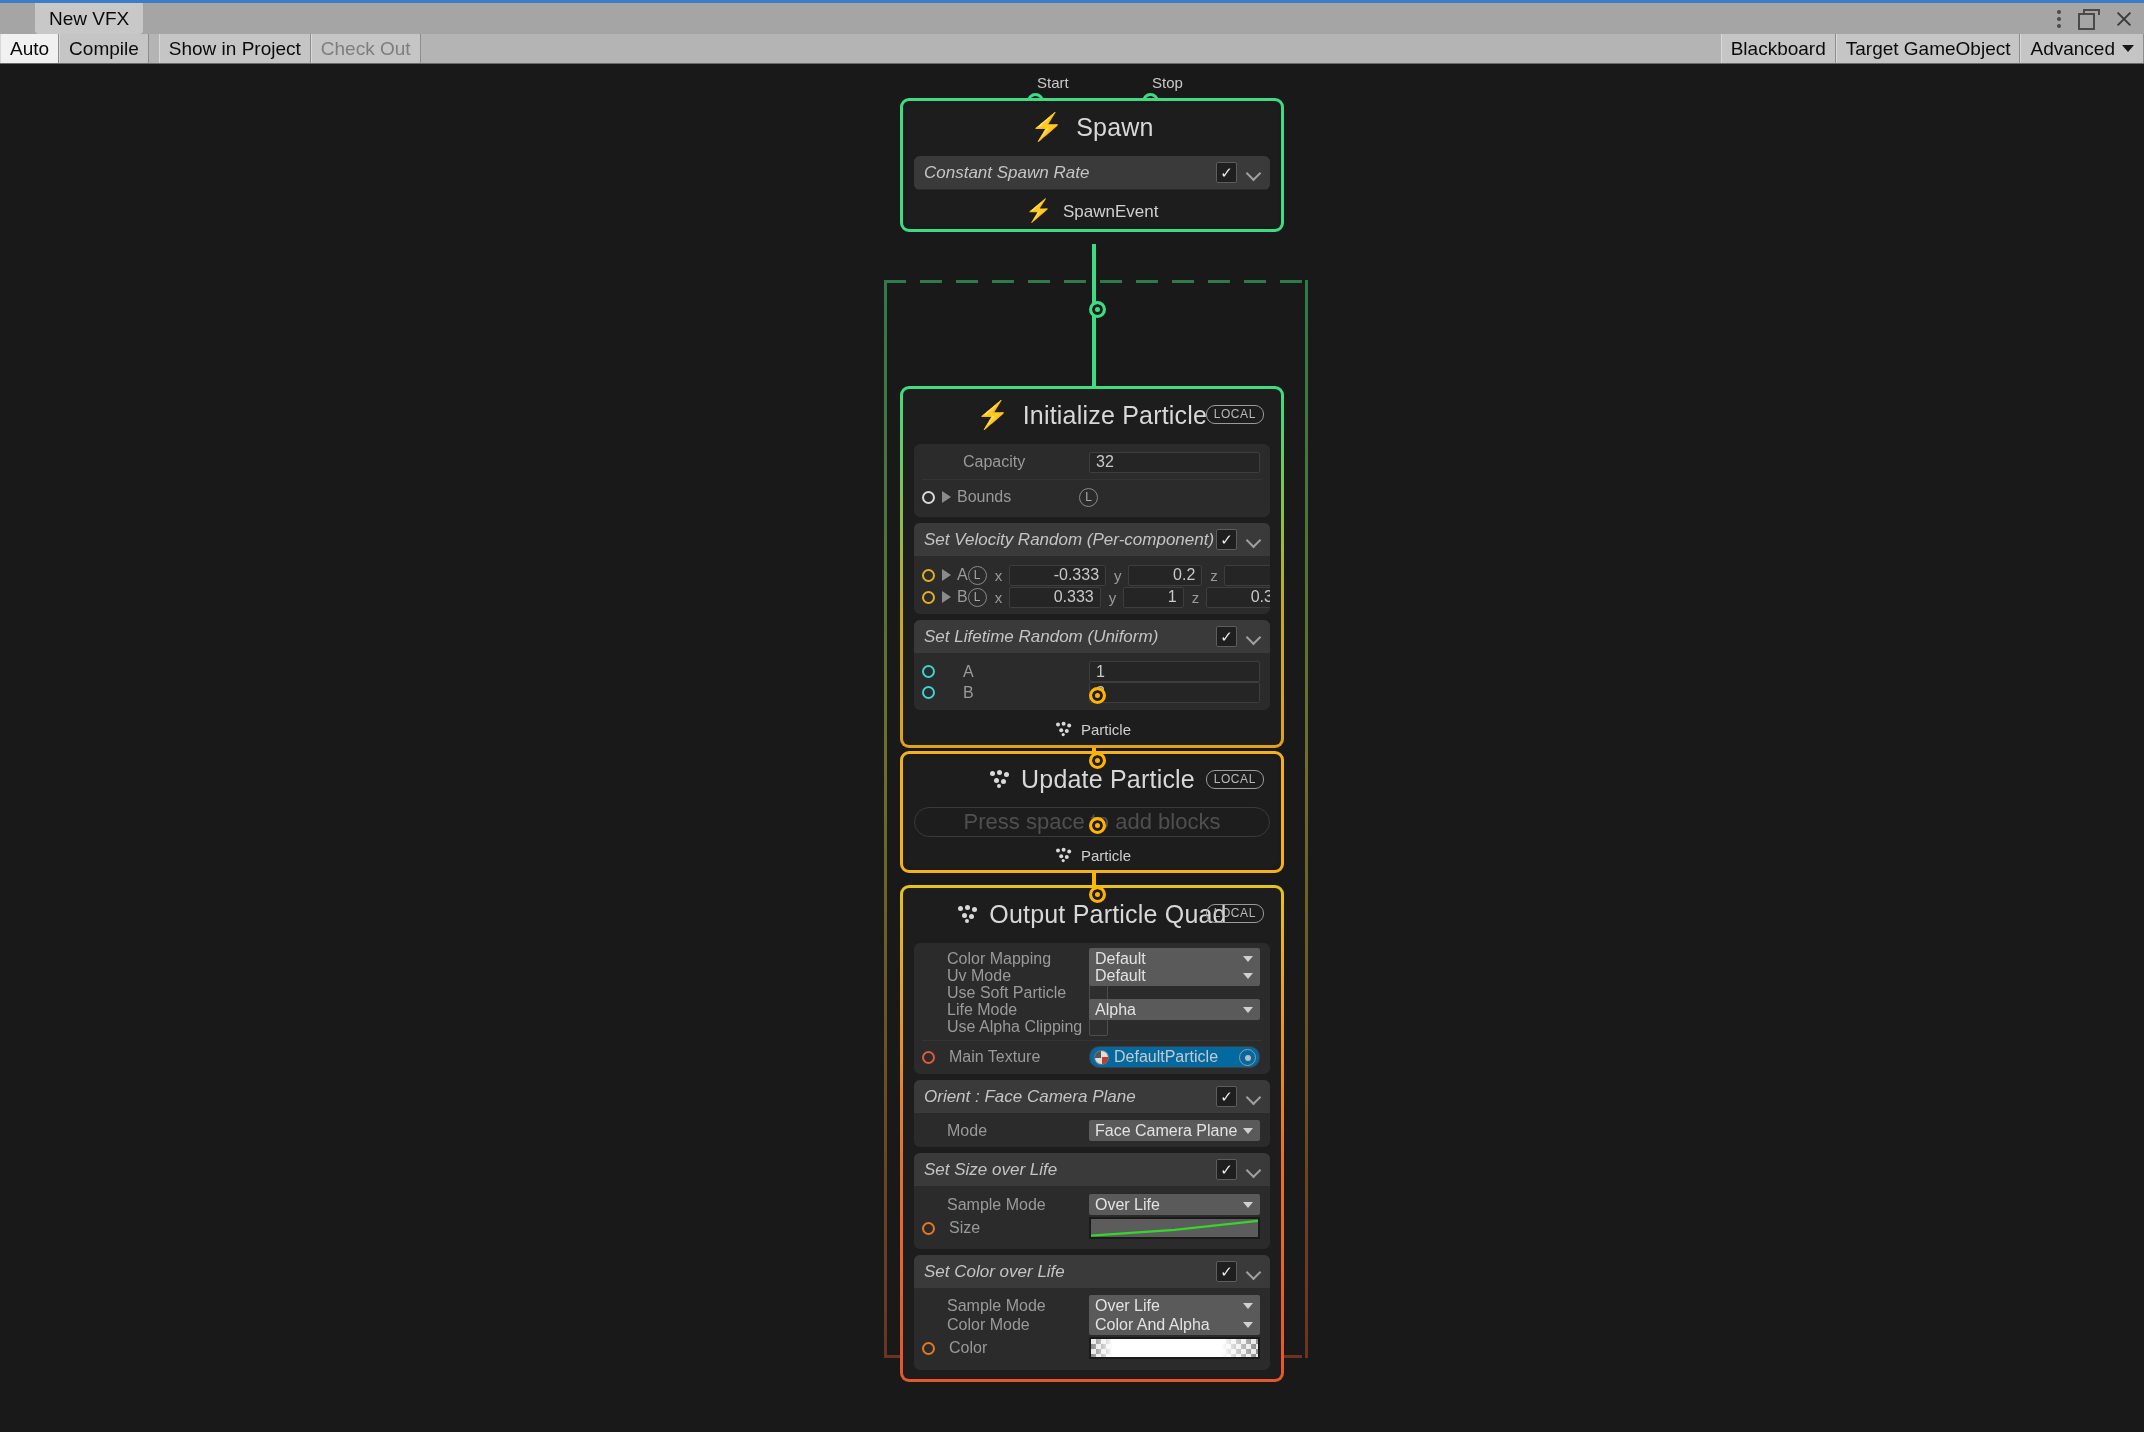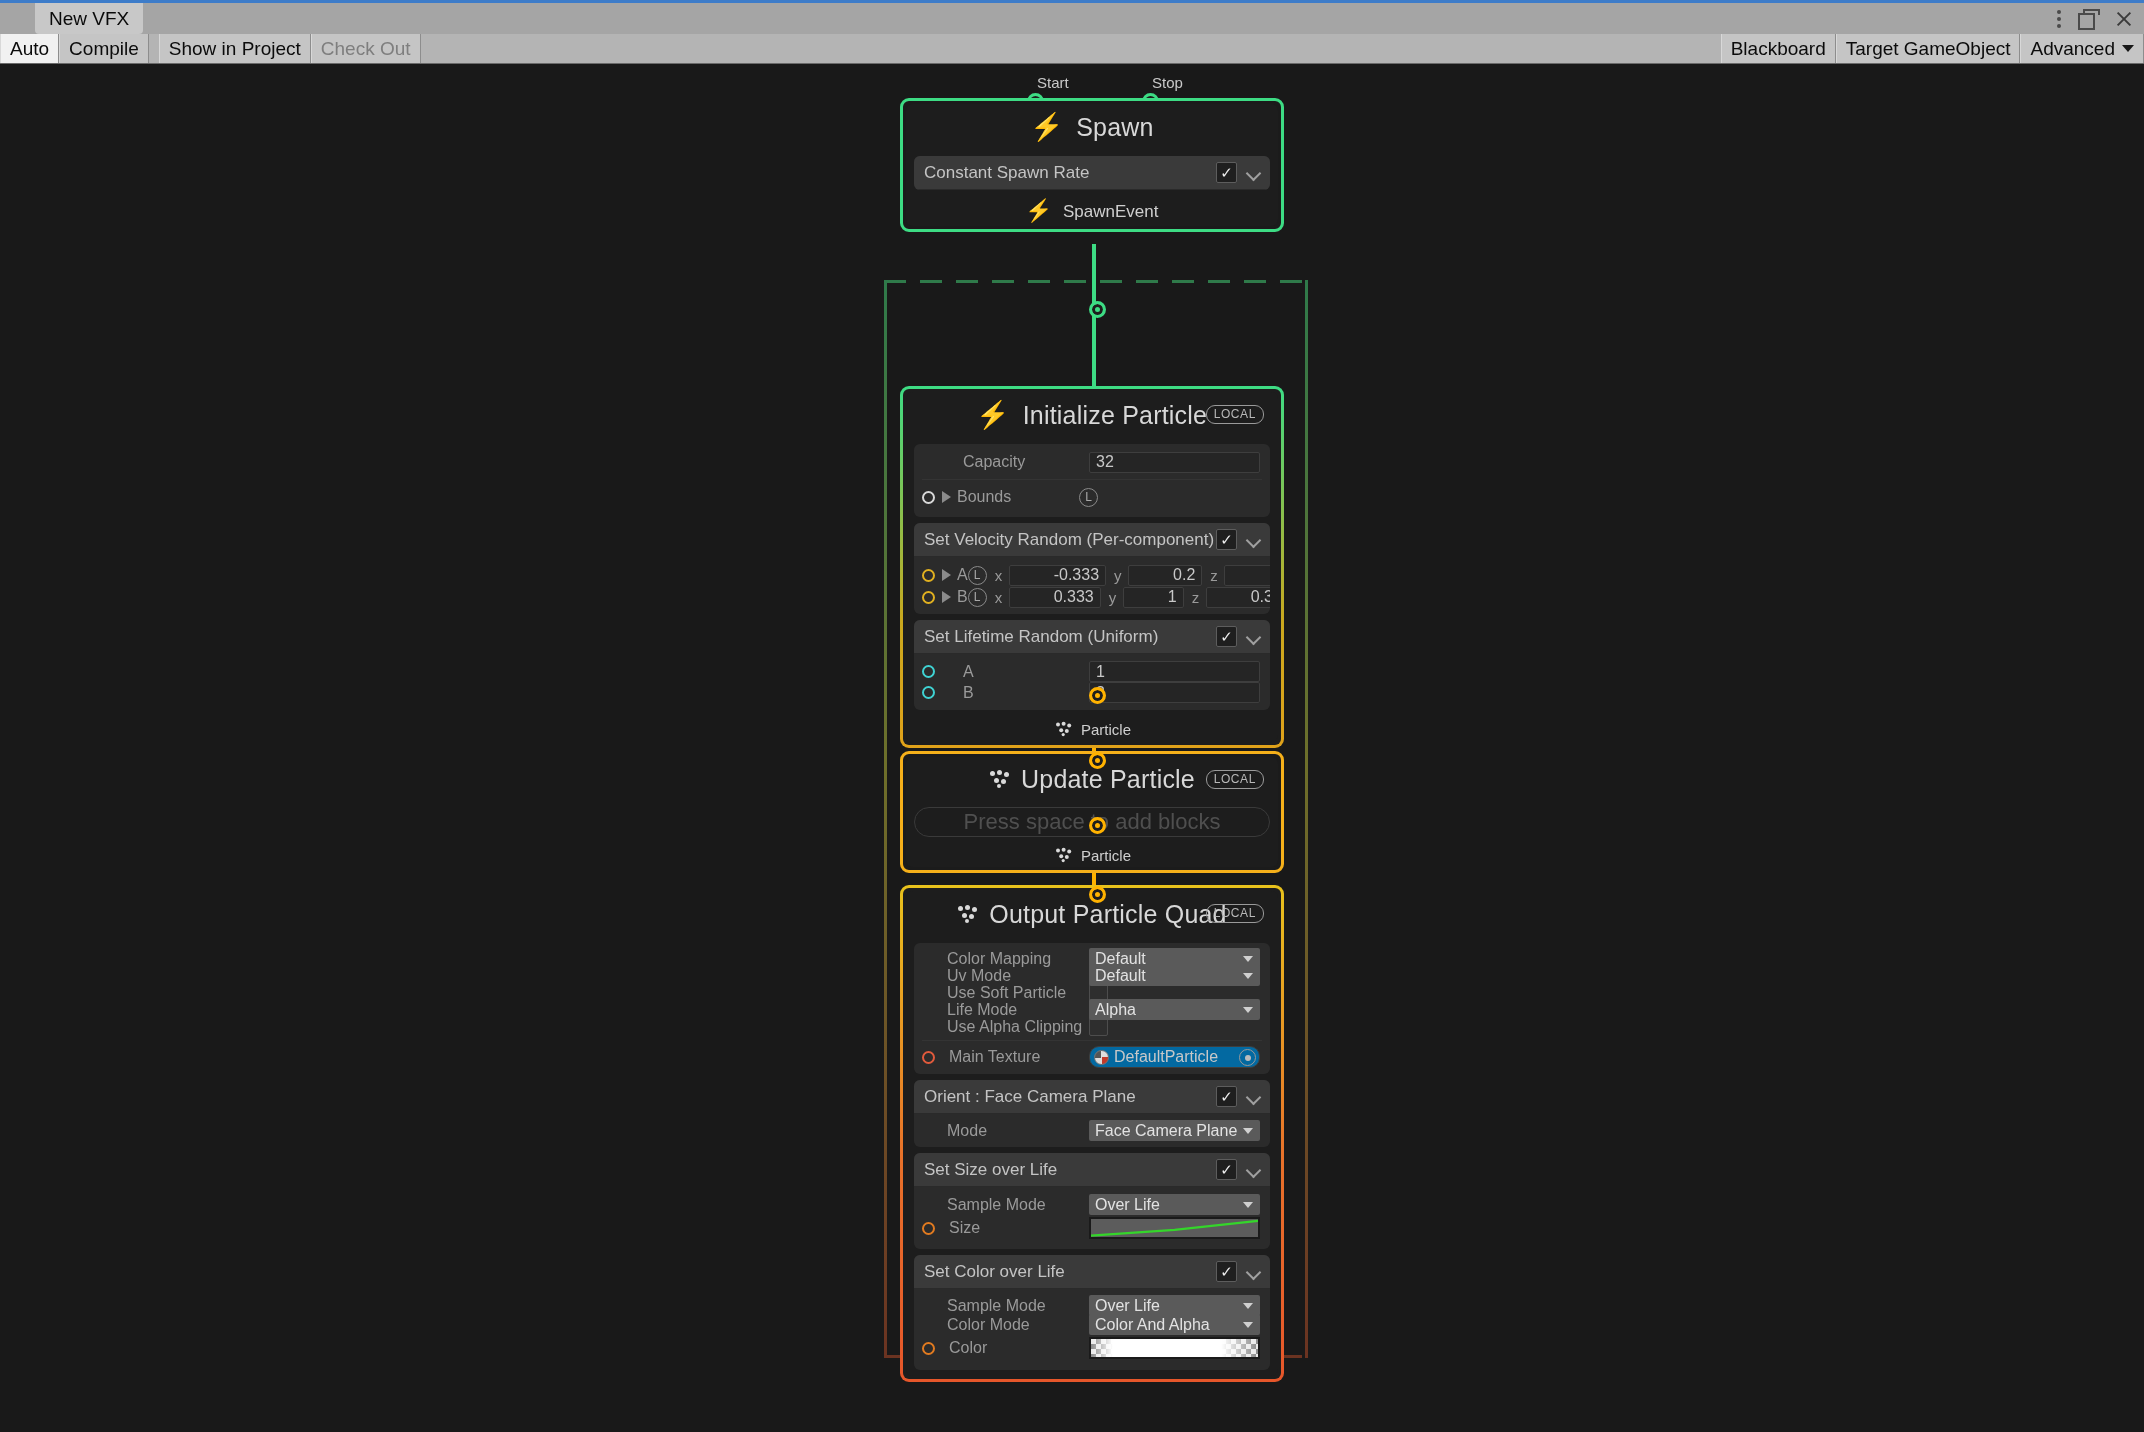--- a/index.html
+++ b/index.html
@@ -176,21 +176,21 @@
     overflow: hidden;
   }
   .block-head {
     position: relative;
     display: flex; align-items: center;
     height: 34px; padding: 0 8px 0 10px;
     background: #3a3a3a;
     color: #c4c4c4; font-size: 17px;
     border-bottom: 1px solid #2a2a2a;
   }
-  .block-head .bh-label { flex: 1; line-height: 1; }
+  .block-head .bh-label { flex: 1; line-height: 1; font-style: italic; }
   .chk {
     width: 21px; height: 21px; background: #1f1f1f;
     border: 1px solid #5d5d5d; border-radius: 2px;
     display: flex; align-items: center; justify-content: center;
     color: #eee; font-size: 15px; line-height: 1;
   }
   .chev {
     margin-left: 9px; width: 16px; height: 16px; position: relative;
   }
   .chev:after {

